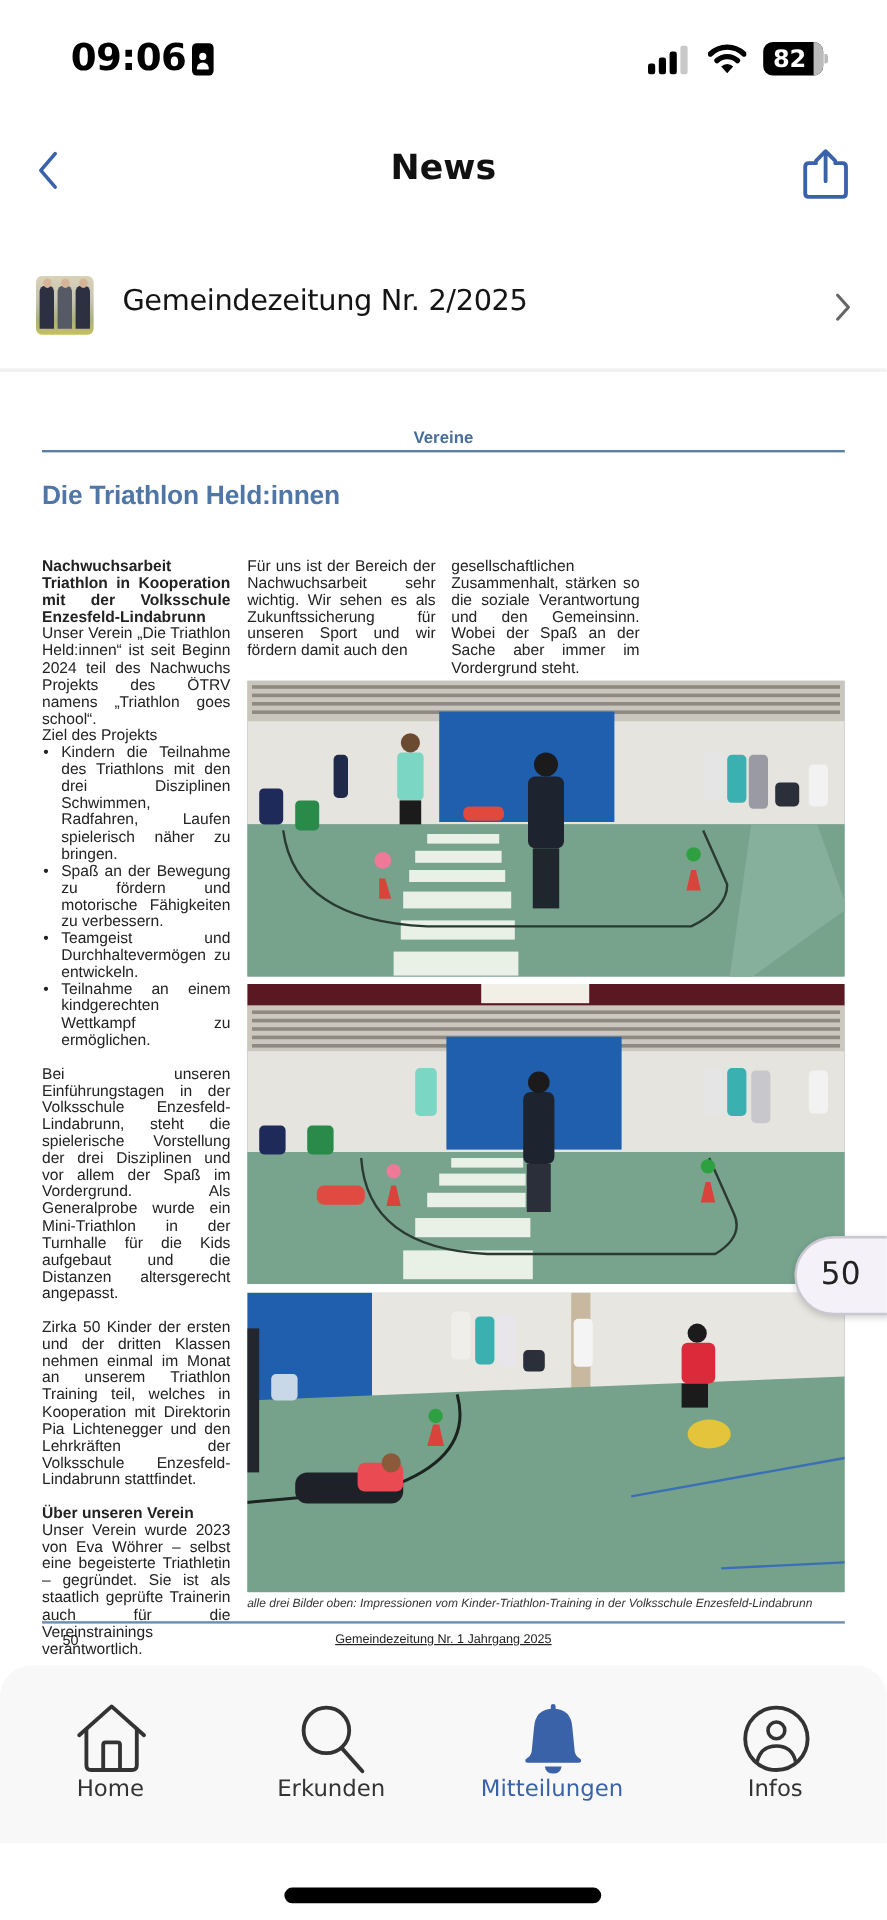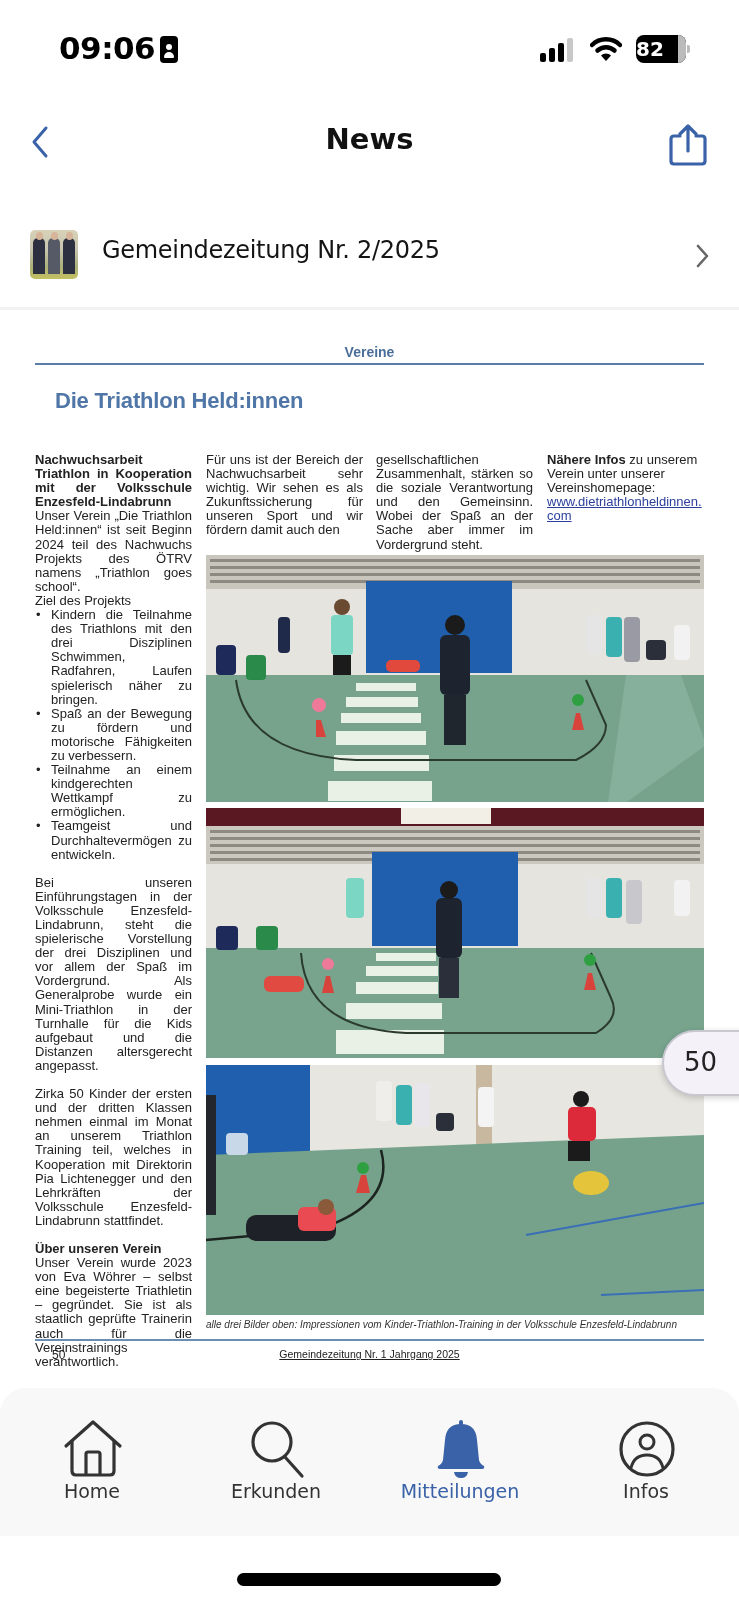--- a/index.html
+++ b/index.html
@@ -10,42 +10,42 @@
   .status-bar { position: absolute; top: 0; left: 0; width: 739px; height: 100px; text-decoration: underline; }
   .status-time { position: absolute; left: 59px; top: 30px; font-family: "DejaVu Sans", sans-serif; font-weight: bold; font-size: 31px; letter-spacing: -0.5px; color: #000; }
   .status-person { position: absolute; left: 160px; top: 36px; width: 18px; height: 27px; background: #000; border-radius: 4px; }
   .status-person::before { content: ""; position: absolute; left: 6px; top: 8px; width: 6px; height: 6px; border-radius: 50%; background: #fff; }
   .status-person::after { content: ""; position: absolute; left: 4px; top: 16px; width: 10px; height: 6px; border-radius: 5px 5px 1px 1px; background: #fff; }
   .signal { position: absolute; left: 540px; top: 38px; width: 36px; height: 24px; }
   .wifi { position: absolute; left: 590px; top: 36px; width: 32px; height: 26px; }
   .battery { position: absolute; left: 636px; top: 35px; width: 52px; height: 28px; }
   .battery-body { position: absolute; left: 0; top: 0; width: 50px; height: 28px; background: #000; border-radius: 8px; overflow: hidden; }
   .battery-empty { position: absolute; right: 0; top: 0; width: 8px; height: 28px; background: #bbb; }
-  .battery-text { position: absolute; left: 0; top: 0; width: 44px; height: 28px; line-height: 28px; text-align: left; color: #fff; font-weight: bold; font-family: "DejaVu Sans", sans-serif; font-size: 20px; }
+  .battery-text { position: absolute; left: 0; top: 0; width: 44px; height: 28px; line-height: 28px; text-align: center; color: #fff; font-weight: bold; font-family: "DejaVu Sans", sans-serif; font-size: 20px; }
   .battery-tip { position: absolute; left: 51px; top: 10px; width: 3px; height: 8px; background: #bbb; border-radius: 0 2px 2px 0; }
 
   
   .nav-back { position: absolute; left: 26px; top: 122px; width: 30px; height: 40px; cursor: pointer; }
   .nav-title { position: absolute; left: 0; width: 739px; top: 122px; text-align: center; font-family: "DejaVu Sans", sans-serif; font-weight: bold; font-size: 29px; color: #111; pointer-events: none; }
   .nav-share { position: absolute; left: 668px; top: 124px; width: 40px; height: 42px; cursor: pointer; }
 
   
   .doc-row { position: absolute; left: 0; top: 218px; width: 739px; height: 76px; cursor: pointer; }
   .doc-thumb { position: absolute; left: 30px; top: 12px; width: 48px; height: 49px; border-radius: 5px; overflow: hidden; background: linear-gradient(180deg, #d8d2b8 0%, #c8c4b0 40%, #aab07a 75%, #c6c060 100%); }
   .doc-thumb .p { position: absolute; top: 8px; width: 12px; height: 36px; border-radius: 5px 5px 0 0; background: #2c3040; }
   .doc-thumb .p::before { content: ""; position: absolute; left: 3px; top: -6px; width: 7px; height: 8px; border-radius: 50%; background: #d6b49a; }
   .doc-title { position: absolute; left: 102px; top: 18px; font-family: "DejaVu Sans", sans-serif; font-size: 24px; color: #141414; letter-spacing: -0.3px; }
   .doc-chevron { position: absolute; left: 692px; top: 22px; width: 20px; height: 32px; }
   .doc-divider { position: absolute; left: 0; top: 307px; width: 739px; height: 3px; background: #f2f2f2; }
 
   
-  .page { position: absolute; left: 0; top: 310px; width: 589px; height: 1070px; background: #fff; }
+  .page { position: absolute; left: 0; top: 322px; width: 589px; height: 1070px; background: #fff; }
   .section-label { position: absolute; left: 0; width: 739px; top: 34px; text-align: center; font-weight: bold; font-size: 14px; color: #4a6e9a; }
   .section-rule { position: absolute; left: 35px; top: 53px; width: 669px; height: 2px; background: #5a7ea6; }
-  .article-title { position: absolute; left: 35px; top: 78px; font-weight: bold; font-size: 22px; color: #4f76a6; letter-spacing: -0.2px; margin-left: 20px; }
+  .article-title { position: absolute; left: 35px; top: 78px; font-weight: bold; font-size: 22px; color: #4f76a6; letter-spacing: -0.2px; }
 
   .col { position: absolute; font-size: 13px; line-height: 14.1px; color: #222; text-align: justify; }
   .col p { margin: 0; }
   .col .b { font-weight: bold; }
   .col1 { left: 35px; top: 143px; width: 157px; }
   .col2 { left: 206px; top: 143px; width: 157px; }
   .col3 { left: 376px; top: 143px; width: 157px; }
   .col4 { left: 547px; top: 143px; width: 157px; }
   .col ul { list-style: none; margin: 0; padding: 0; }
   .col li { position: relative; padding-left: 16px; }
@@ -134,41 +134,37 @@
   <div class="section-rule"></div>
   <div class="article-title">Die Triathlon Held:innen</div>
 
   <div class="col col1">
     <p class="b">Nachwuchsarbeit Triathlon in Kooperation mit der Volksschule Enzesfeld-Lindabrunn</p>
     <p>Unser Verein „Die Triathlon Held:innen“ ist seit Beginn 2024 teil des Nachwuchs Projekts des ÖTRV namens „Triathlon goes school“.</p>
     <p>Ziel des Projekts</p>
     <ul>
       <li>Kindern die Teilnahme des Triathlons mit den drei Disziplinen Schwimmen, Radfahren, Laufen spielerisch näher zu bringen.</li>
       <li>Spaß an der Bewegung zu fördern und motorische Fähigkeiten zu verbessern.</li>
+      <li>Teamgeist und Durchhaltevermögen zu entwickeln.</li>
       <li>Teilnahme an einem kindgerechten Wettkampf zu ermöglichen.</li>
-      <li>Teamgeist und Durchhaltevermögen zu entwickeln.</li>
     </ul>
     <div class="gap"></div>
     <p>Bei unseren Einführungstagen in der Volksschule Enzesfeld-Lindabrunn, steht die spielerische Vorstellung der drei Disziplinen und vor allem der Spaß im Vordergrund. Als Generalprobe wurde ein Mini-Triathlon in der Turnhalle für die Kids aufgebaut und die Distanzen altersgerecht angepasst.</p>
     <div class="gap"></div>
     <p>Zirka 50 Kinder der ersten und der dritten Klassen nehmen einmal im Monat an unserem Triathlon Training teil, welches in Kooperation mit Direktorin Pia Lichtenegger und den Lehrkräften der Volksschule Enzesfeld-Lindabrunn stattfindet.</p>
     <div class="gap"></div>
     <p class="b">Über unseren Verein</p>
     <p>Unser Verein wurde 2023 von Eva Wöhrer – selbst eine begeisterte Triathletin – gegründet. Sie ist als staatlich geprüfte Trainerin auch für die Vereinstrainings verantwortlich.</p>
   </div>
 
   <div class="col col2">
     <p>Für uns ist der Bereich der Nachwuchsarbeit sehr wichtig. Wir sehen es als Zukunftssicherung für unseren Sport und wir fördern damit auch den</p>
   </div>
   <div class="col col3">
     <p>gesellschaftlichen Zusammenhalt, stärken so die soziale Verantwortung und den Gemeinsinn. Wobei der Spaß an der Sache aber immer im Vordergrund steht.</p>
-  </div>
-  <div class="col col4">
-    <p style="text-align:left;"><span class="b">Nähere Infos</span><span> zu unserem Verein unter unserer Vereinshomepage:</span></p>
-    <p style="text-align:left; word-break:break-all;"><span class="link">www.dietriathlonheldinnen.com</span></p>
   </div>
 
   <div class="photo photo1" title="Kinder-Triathlon-Training in der Turnhalle, Foto 1">
     <svg viewBox="0 0 498 247" preserveAspectRatio="none">
       <rect width="498" height="247" fill="#6d9a86"></rect>
       <rect width="498" height="120" fill="#e6e4de"></rect>
       <rect width="498" height="34" fill="#c9c6bd"></rect>
       <g fill="#8e8a82">
         <rect x="4" y="4" width="490" height="3"></rect>
           <rect x="4" y="11" width="490" height="3"></rect>

